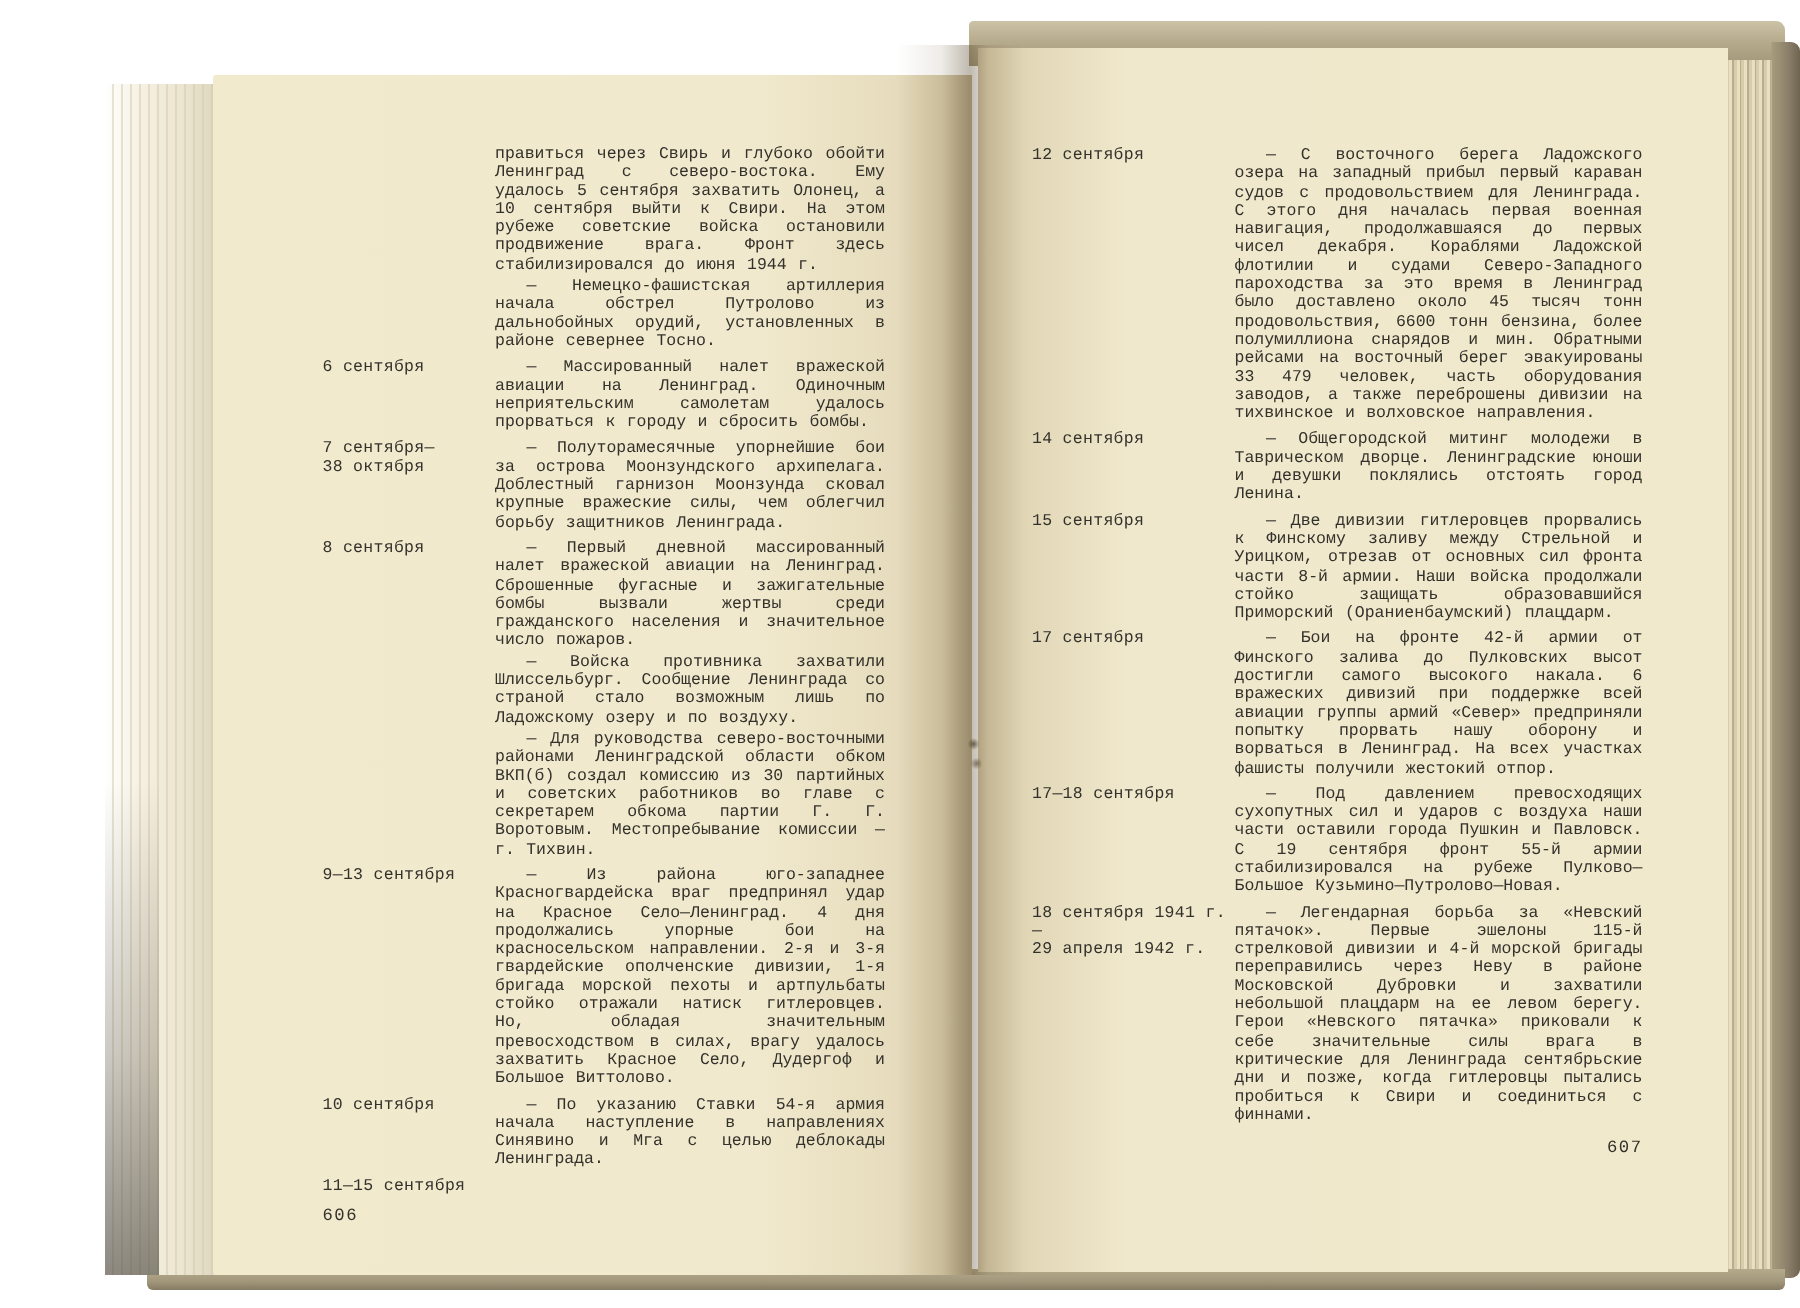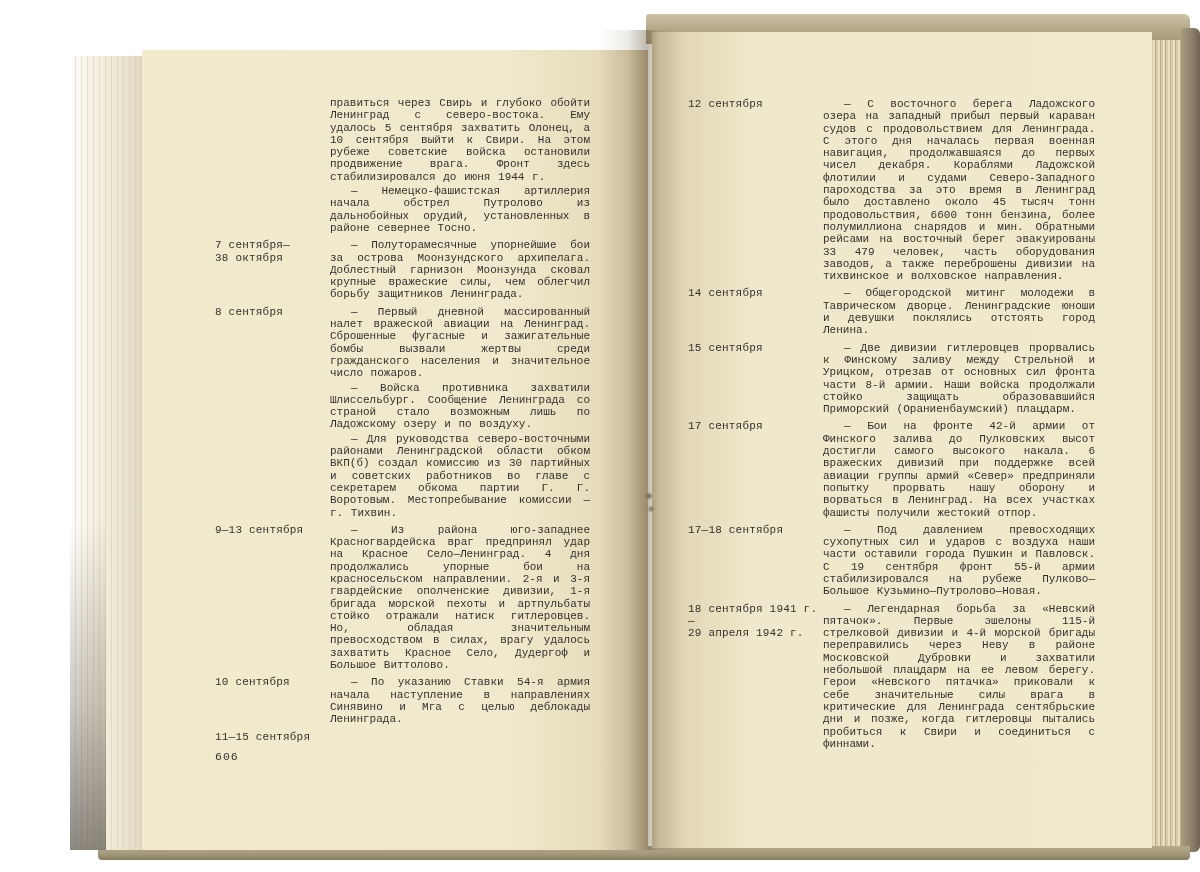--- a/index.html
+++ b/index.html
@@ -104,20 +104,26 @@
     <div class="entries" id="left-entries">
 
     <div class="entry-row">
           <div class="date-cell"></div>
           <div class="text-cell">
             <p class="cont">правиться через Свирь и глубоко обойти Ленинград с северо-востока. Ему удалось 5 сентября захватить Олонец, а 10 сентября выйти к Свири. На этом рубеже советские войска остановили продвижение врага. Фронт здесь стабилизировался до июня 1944 г.</p>
             <p class="">— Немецко-фашистская артиллерия начала обстрел Путролово из дальнобойных орудий, установленных в районе севернее Тосно.</p>
           </div>
         </div>
         <div class="entry-row">
+          <div class="date-cell">6 сентября</div>
+          <div class="text-cell">
+            <p class="">— Массированный налет вражеской авиации на Ленинград. Одиночным неприятельским самолетам удалось прорваться к городу и сбросить бомбы.</p>
+          </div>
+        </div>
+        <div class="entry-row">
           <div class="date-cell">7 сентября—
 38 октября</div>
           <div class="text-cell">
             <p class="">— Полуторамесячные упорнейшие бои за острова Моонзундского архипелага. Доблестный гарнизон Моонзунда сковал крупные вражеские силы, чем облегчил борьбу защитников Ленинграда.</p>
           </div>
         </div>
         <div class="entry-row">
           <div class="date-cell">8 сентября</div>
           <div class="text-cell">
             <p class="">— Первый дневной массированный налет вражеской авиации на Ленинград. Сброшенные фугасные и зажигательные бомбы вызвали жертвы среди гражданского населения и значительное число пожаров.</p>
@@ -178,17 +184,18 @@
           </div>
         </div>
         <div class="entry-row">
           <div class="date-cell">18 сентября 1941 г.—
 29 апреля 1942 г.</div>
           <div class="text-cell">
             <p class="">— Легендарная борьба за «Невский пятачок». Первые эшелоны 115-й стрелковой дивизии и 4-й морской бригады переправились через Неву в районе Московской Дубровки и захватили небольшой плацдарм на ее левом берегу. Герои «Невского пятачка» приковали к себе значительные силы врага в критические для Ленинграда сентябрьские дни и позже, когда гитлеровцы пытались пробиться к Свири и соединиться с финнами.</p>
           </div>
         </div>
       </div>
+    <div class="page-num">607</div>
   </div>
 
   <div class="gutter"></div>
 
 </div>
 
 </body></html>

